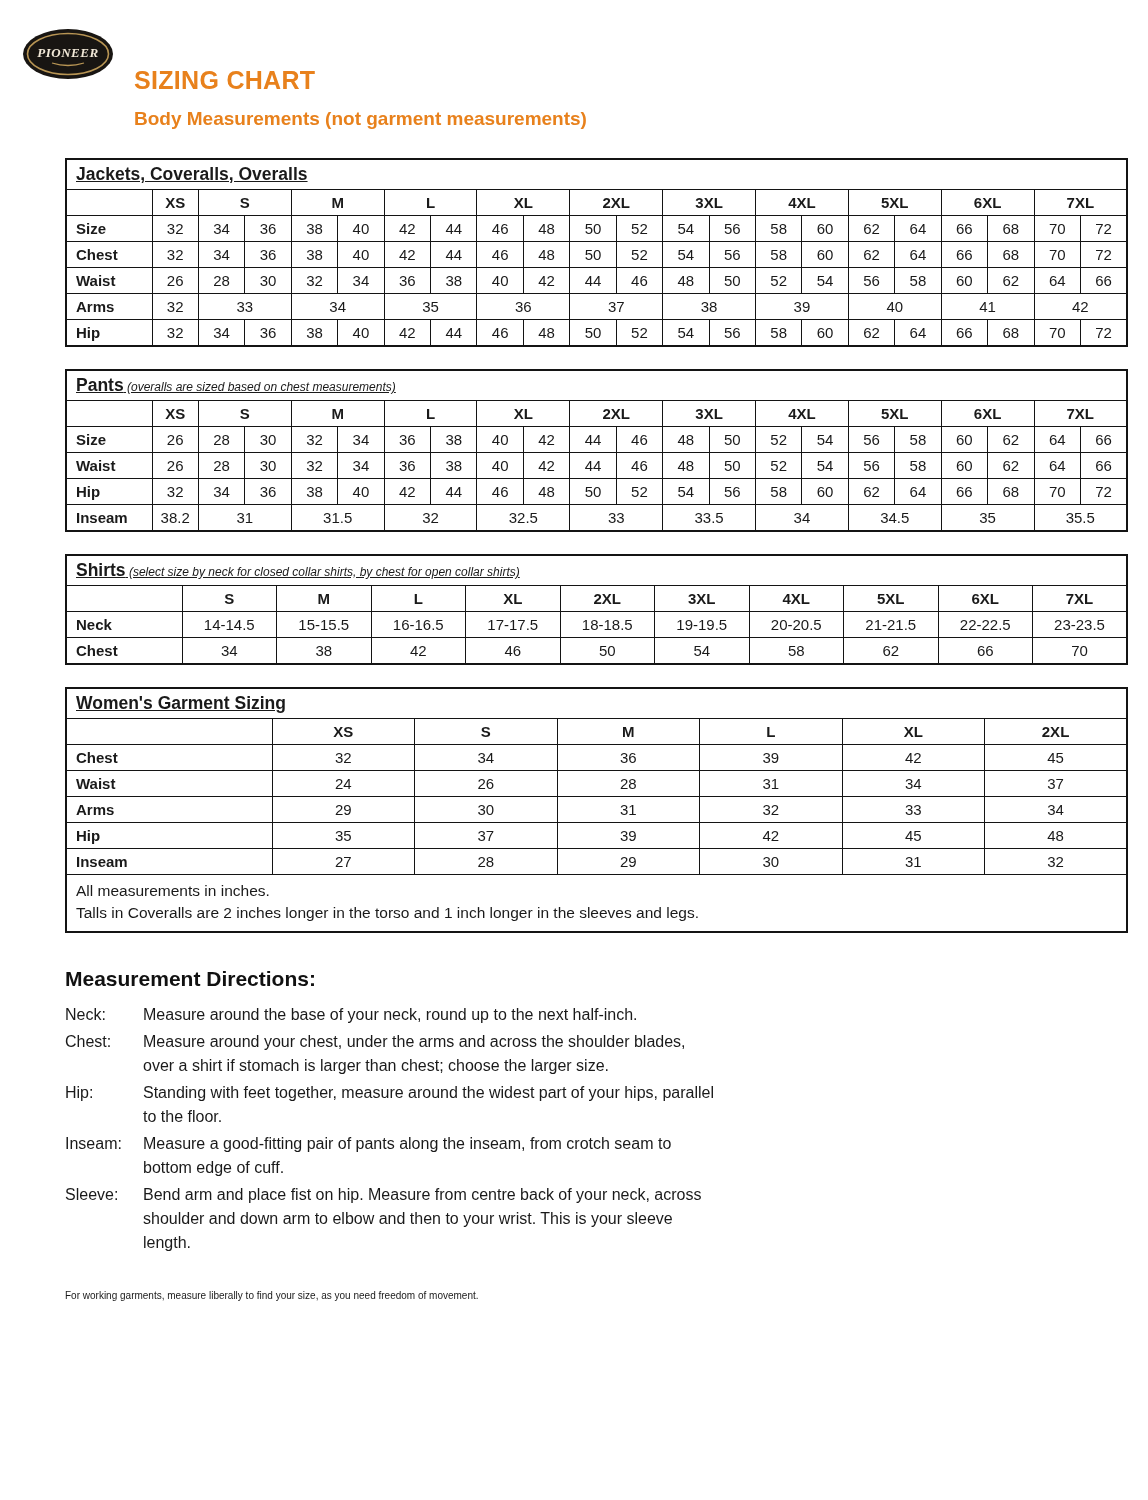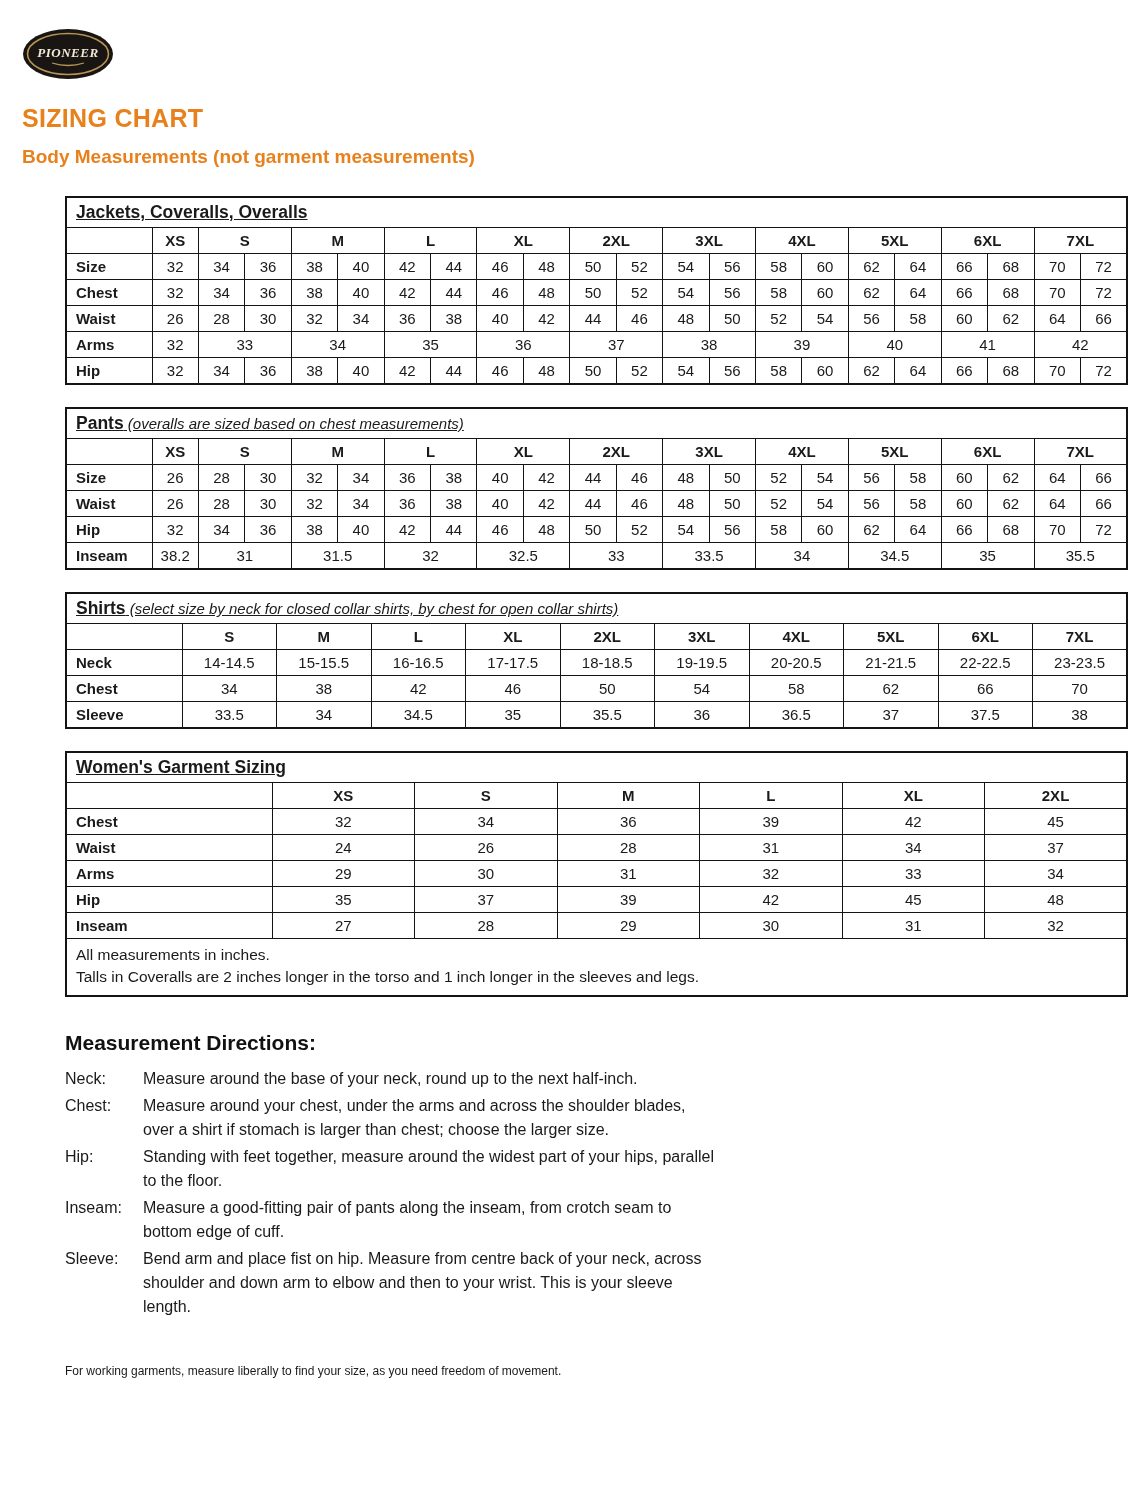--- a/index.html
+++ b/index.html
@@ -5,56 +5,56 @@
   :root { --accent:#E8811C; --ink:#141414; }
   * { box-sizing:border-box; }
   html,body { margin:0; padding:0; }
   body {
     width:1148px; background:#ffffff; color:#1a1a1a;
     font-family:"Liberation Sans","DejaVu Sans",sans-serif;
   }
   .page { width:1148px; min-height:1500px; padding:26px 22px 40px 22px; }
 
   
-  .header { display:flex; align-items:flex-start; gap:20px;flex-direction:column; }
+  .header { display:flex; align-items:flex-start; gap:20px; }
   .logo { flex:0 0 auto; margin-top:2px; }
-  .titles { padding-top:4px; }
+  .titles { padding-top:4px;margin-top:36px; }
   .title { font-size:25px; font-weight:700; color:var(--accent); letter-spacing:.3px; }
   .subtitle { font-size:19px; font-weight:700; color:var(--accent); margin-top:13px; }
 
   
   .size-table {
     border-collapse:collapse; table-layout:fixed;
     width:1061px; margin:22px 0 0 43px;
     border:2px solid var(--ink);
   }
   .size-table.t-first { margin-top:28px; }
   .size-table th, .size-table td {
     border:1.5px solid var(--ink);
     font-size:15px; text-align:center; vertical-align:middle;
     padding:4px 1px; height:24px; overflow:hidden; white-space:nowrap;
   }
   .size-table td.tbl-title {
     text-align:left; padding:4px 9px; font-size:17.5px; white-space:nowrap;text-decoration:underline;
   }
   .size-table td.tbl-title b { font-weight:700; }
-  .size-table td.tbl-title i { font-weight:400; font-style:italic; font-size:15px; }
+  .size-table td.tbl-title i { font-weight:400; font-style:italic; font-size:12px; }
   .size-table th.row-label { text-align:left; padding-left:9px; }
   .size-table td.tbl-footer {
     text-align:left; padding:5px 9px 7px 9px; font-weight:400;
     font-size:15.5px; line-height:22px; height:auto; white-space:normal;
   }
 
   
   .directions { margin:34px 0 0 43px; }
   .dir-title { font-size:21px; font-weight:700; margin:0 0 12px 0; color:#111; }
   .dir-row { display:flex; margin-bottom:3px; }
   .dir-term { flex:0 0 78px; font-size:16px; line-height:24px; }
   .dir-text { max-width:578px; font-size:16px; line-height:24px; }
-  .footnote { margin:40px 0 0 0; max-width:582px; font-size:12px; line-height:25px; }
+  .footnote { margin:28px 0 0 0; max-width:582px; font-size:10px; line-height:25px; }
 </style>
 </head>
 <body>
 
 <div class="page">
 
   <div class="header">
     <svg class="logo" width="92" height="52" viewBox="0 0 92 52">
       <ellipse cx="46" cy="26" rx="45" ry="25" fill="#181512"></ellipse>
       <ellipse cx="46" cy="26" rx="40.5" ry="20.5" fill="none" stroke="#B89554" stroke-width="1.6"></ellipse>
@@ -404,33 +404,20 @@
           <td colspan="1">34</td>
           <td colspan="1">38</td>
           <td colspan="1">42</td>
           <td colspan="1">46</td>
           <td colspan="1">50</td>
           <td colspan="1">54</td>
           <td colspan="1">58</td>
           <td colspan="1">62</td>
           <td colspan="1">66</td>
           <td colspan="1">70</td>
-        </tr>
-        <tr>
-          <th class="row-label">Sleeve</th>
-          <td colspan="1">33.5</td>
-          <td colspan="1">34</td>
-          <td colspan="1">34.5</td>
-          <td colspan="1">35</td>
-          <td colspan="1">35.5</td>
-          <td colspan="1">36</td>
-          <td colspan="1">36.5</td>
-          <td colspan="1">37</td>
-          <td colspan="1">37.5</td>
-          <td colspan="1">38</td>
         </tr>
       </tbody>
     </table>
 
   <table class="size-table">
       <colgroup>
         <col style="width: 206px;">
         <col style="width: 142.5px;">
         <col style="width: 142.5px;">
         <col style="width: 142.5px;">

